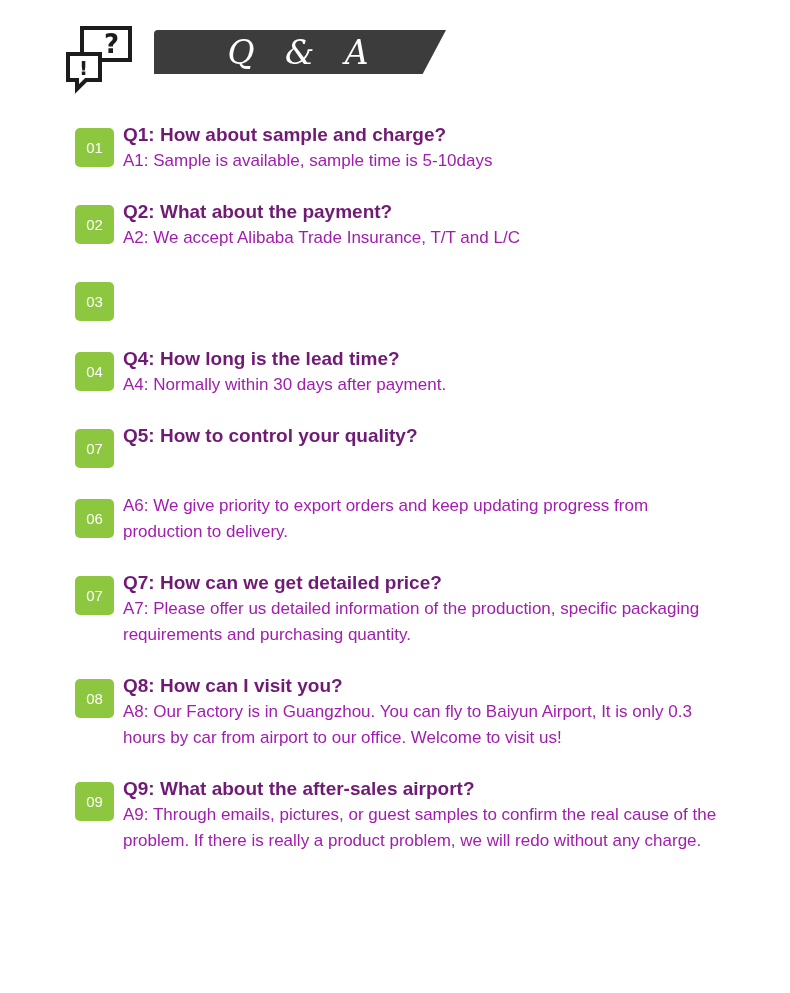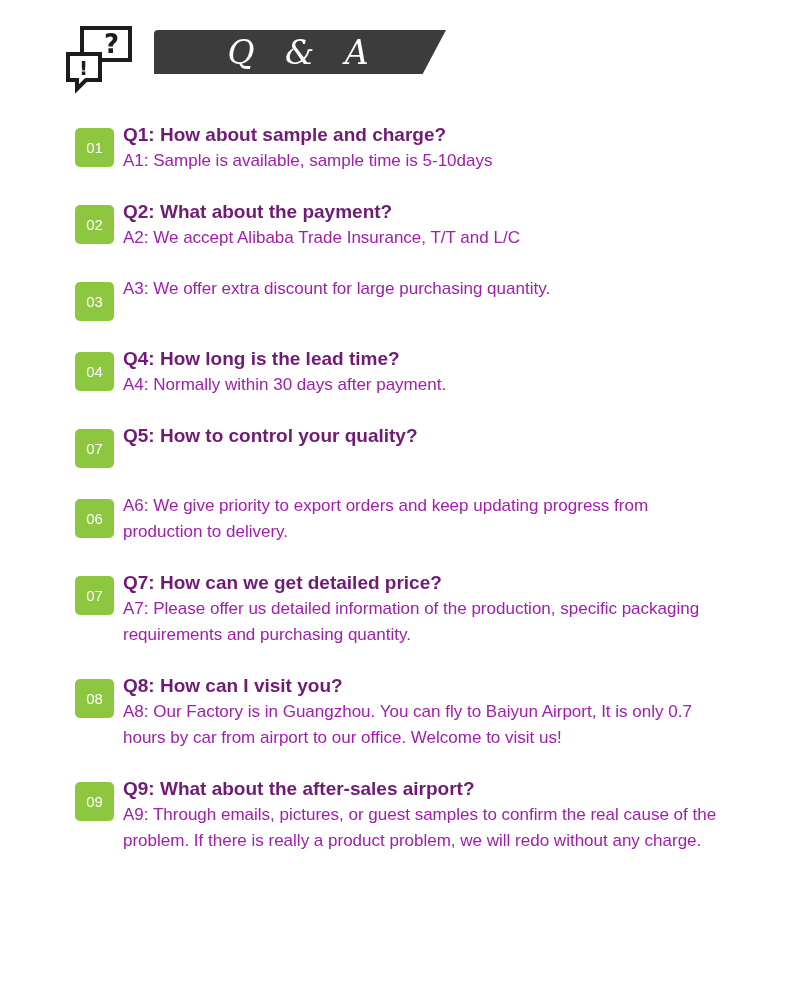--- a/index.html
+++ b/index.html
@@ -125,21 +125,20 @@
       <div class="question">Q2: What about the payment?</div>
       <div class="answer">A2: We accept Alibaba Trade Insurance, T/T and L/C</div>
     </div>
   </div>
 
   <div class="qa-item">
     <div class="badge">
       <span>03</span>
     </div>
     <div class="texts">
-      <div class="answer">A3: We offer extra discount for large purchasing quantity.</div>
     </div>
   </div>
 
   <div class="qa-item">
     <div class="badge">
       <span>04</span>
     </div>
     <div class="texts">
       <div class="question">Q4: How long is the lead time?</div>
       <div class="answer">A4: Normally within 30 days after payment.</div>
@@ -173,21 +172,21 @@
       <div class="answer">A7: Please offer us detailed information of the production, specific packaging requirements and purchasing quantity.</div>
     </div>
   </div>
 
   <div class="qa-item">
     <div class="badge">
       <span>08</span>
     </div>
     <div class="texts">
       <div class="question">Q8: How can I visit you?</div>
-      <div class="answer">A8: Our Factory is in Guangzhou. You can fly to  Baiyun Airport, It is only 0.7 hours by car from airport to our office. Welcome to visit us!</div>
+      <div class="answer">A8: Our Factory is in Guangzhou. You can fly to  Baiyun Airport, It is only 0.3 hours by car from airport to our office. Welcome to visit us!</div>
     </div>
   </div>
 
   <div class="qa-item">
     <div class="badge">
       <span>09</span>
     </div>
     <div class="texts">
       <div class="question">Q9: What about the after-sales airport?</div>
       <div class="answer">A9: Through emails, pictures, or guest samples to confirm the real cause of the problem. If there is really a product problem, we will redo without any charge.</div>

